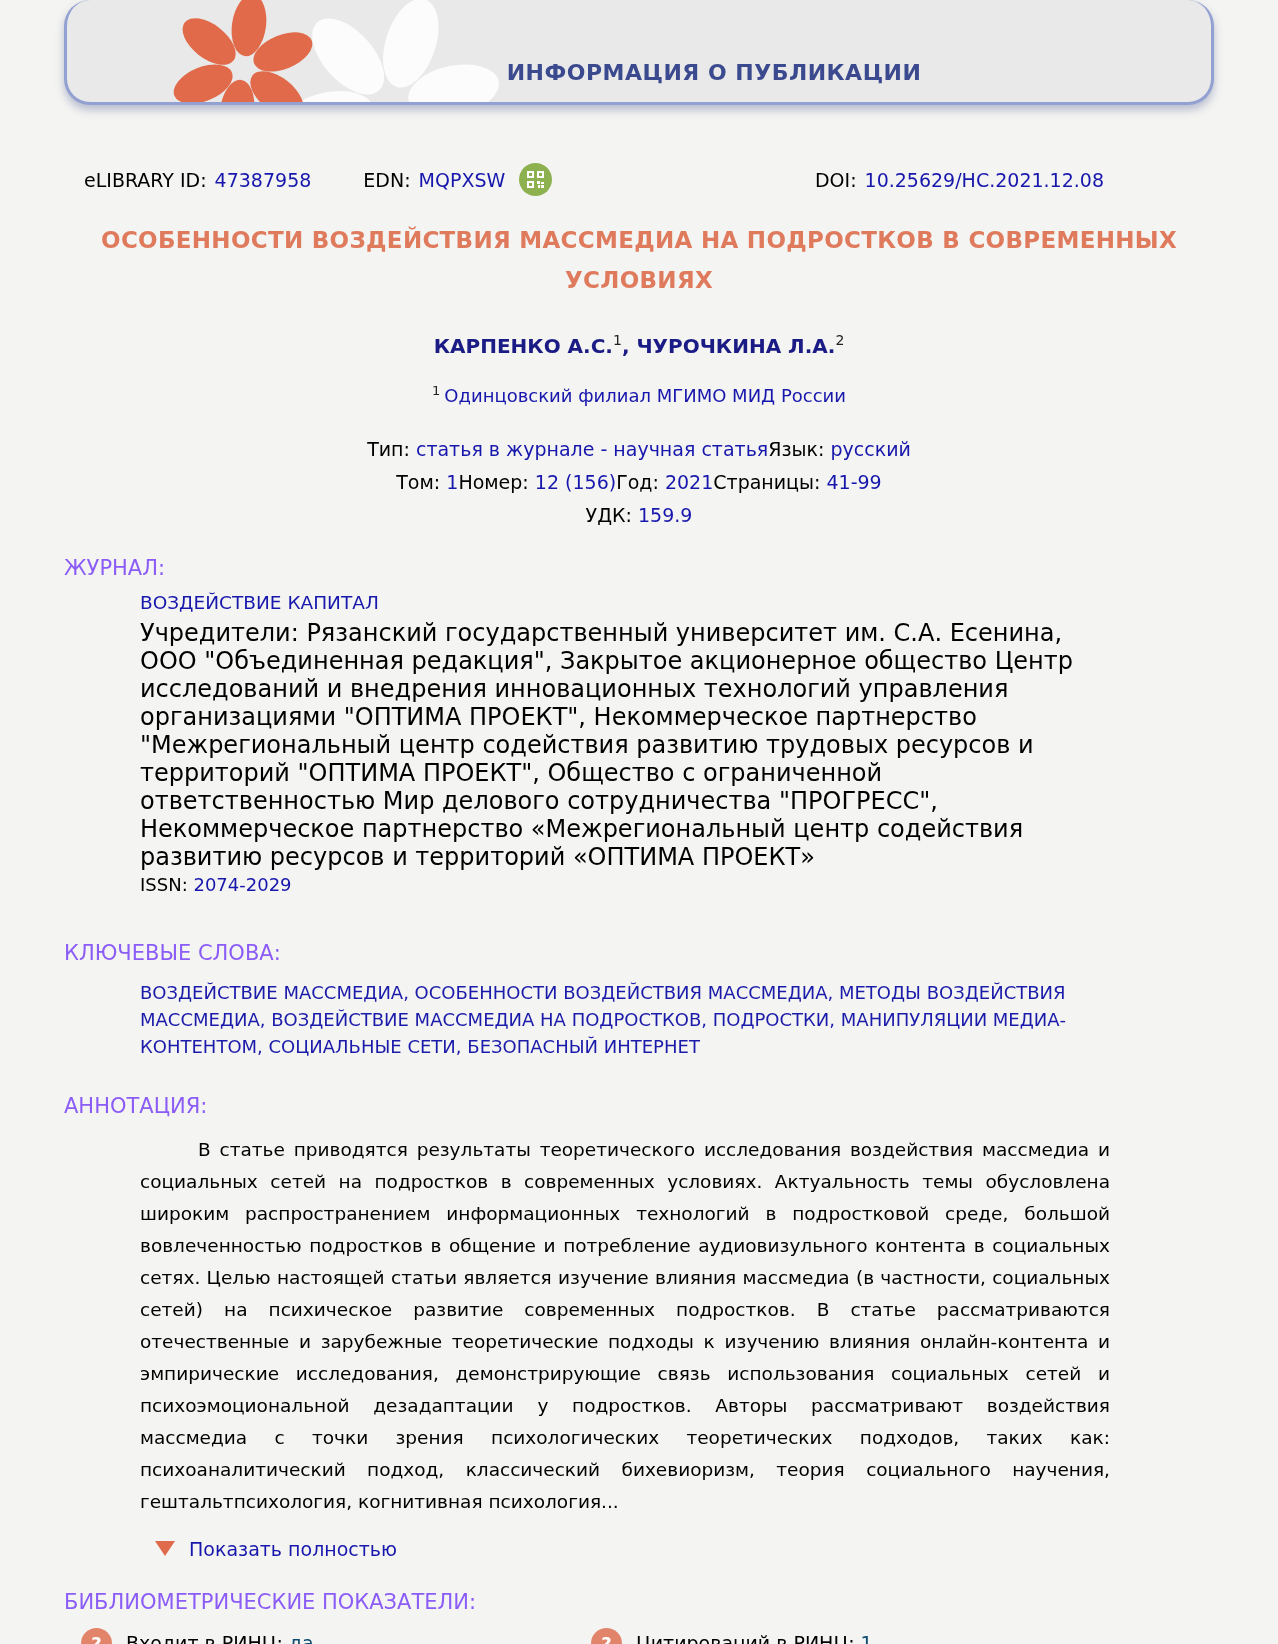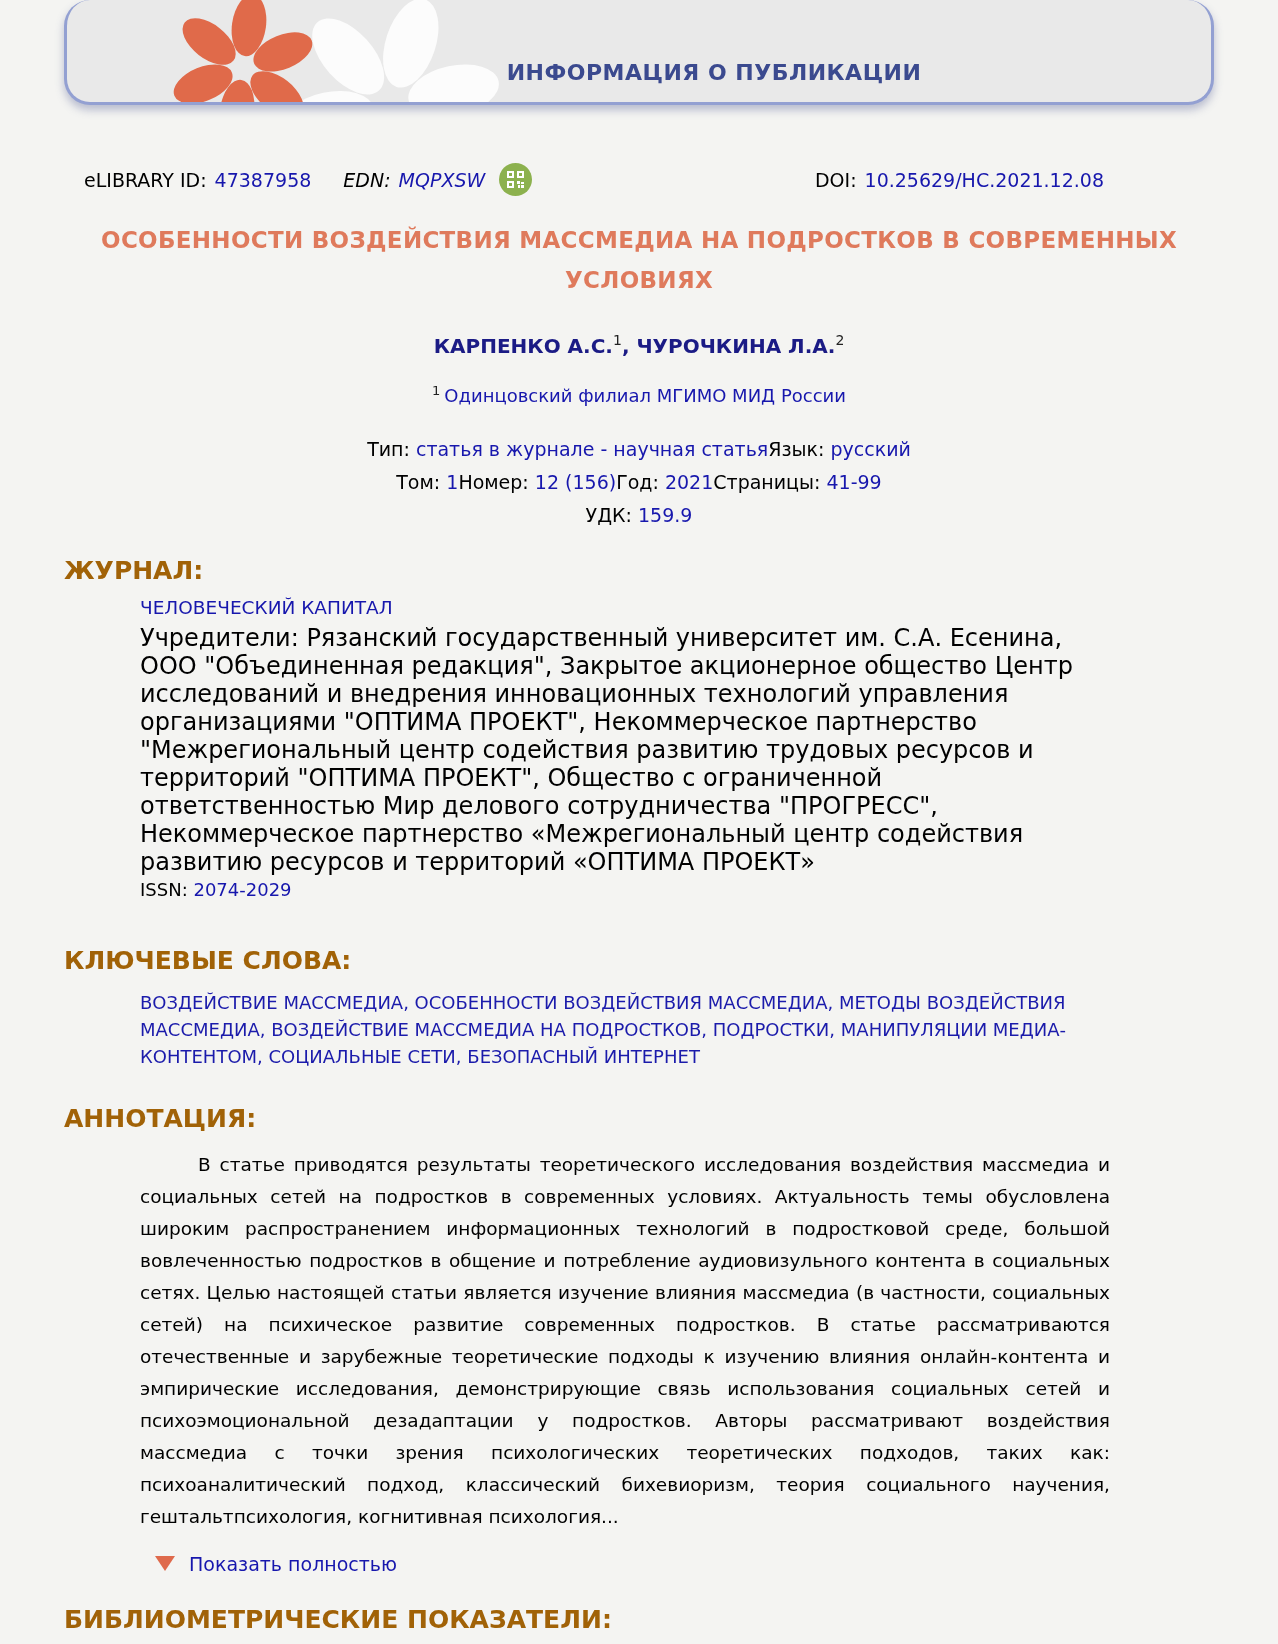--- a/index.html
+++ b/index.html
@@ -43,21 +43,21 @@
   .ids-row {
     margin: 58px 84px 0 84px;
     display: flex;
     justify-content: space-between;
     align-items: center;
     font-size: 19px;
     padding-right: 90px;
   }
   .ids-left { display: flex; align-items: center; }
   .ids-group { display: flex; align-items: center; gap: 8px; }
-  .ids-group.edn { margin-left: 32px; font-style: italic; }
+  .ids-group.edn { margin-left: 52px; }
   .lbl { color: #000; }
   .val, a.val { color: #1717ad; text-decoration: none; }
   .qr-icon { width: 33px; height: 33px; margin-left: 6px; cursor: pointer; }
 
   
   .article-title {
     margin: 24px 100px 0 100px;
     text-align: center;
     font-size: 23px;
     font-weight: bold;
@@ -83,23 +83,22 @@
     justify-content: center;
     font-size: 19px;
     margin-top: 11px;
   }
   .meta-row.first { margin-top: 26px; }
   .meta-pair { white-space: nowrap; }
 
   
   .section-label {
     margin: 0 64px;
-    font-size: 25px;
-    color: #a16207;
-    font-weight: bold;
+    font-size: 21px;
+    color: #8b5cf6;
   }
   .sec-journal { margin-top: 30px; }
   .sec-keywords { margin-top: 42px; }
   .sec-annotation { margin-top: 34px; }
   .sec-bib { margin-top: 30px; }
 
   .indent-block { margin: 12px 64px 0 140px; max-width: 975px; }
   .journal-name { font-size: 18.5px; color: #1717ad; text-decoration: none; display: inline-block; margin-bottom: 6px; }
   .founders { font-size: 24px; line-height: 28px; color: #000; }
   .issn-line { font-size: 18px; line-height: 28px; }
@@ -218,21 +217,21 @@
     <span class="meta-pair"><span class="lbl">Номер:</span> <span class="val">12 (156)</span></span>
     <span class="meta-pair"><span class="lbl">Год:</span> <span class="val">2021</span></span>
     <span class="meta-pair"><span class="lbl">Страницы:</span> <span class="val">41-99</span></span>
   </div>
   <div class="meta-row">
     <span class="meta-pair"><span class="lbl">УДК:</span> <span class="val">159.9</span></span>
   </div>
 
   <div class="section-label sec-journal">ЖУРНАЛ:</div>
   <div class="indent-block">
-    <a href="#" class="journal-name">ЧЕЛОВЕЧЕСКИЙ КАПИТАЛ</a>
+    <a href="#" class="journal-name">ВОЗДЕЙСТВИЕ КАПИТАЛ</a>
     <div class="founders">Учредители: Рязанский государственный университет им. С.А. Есенина, ООО "Объединенная редакция", Закрытое акционерное общество Центр исследований и внедрения инновационных технологий управления организациями "ОПТИМА ПРОЕКТ", Некоммерческое партнерство "Межрегиональный центр содействия развитию трудовых ресурсов и территорий "ОПТИМА ПРОЕКТ", Общество с ограниченной ответственностью Мир делового сотрудничества "ПРОГРЕСС", Некоммерческое партнерство «Межрегиональный центр содействия развитию ресурсов и территорий «ОПТИМА ПРОЕКТ»</div>
     <div class="issn-line">
       <span class="lbl">ISSN:</span>
       <a href="#">2074-2029</a>
     </div>
   </div>
 
   <div class="section-label sec-keywords">КЛЮЧЕВЫЕ СЛОВА:</div>
   <div class="keywords-block"><a href="#">ВОЗДЕЙСТВИЕ МАССМЕДИА</a><span class="kw-sep">, </span><a href="#">ОСОБЕННОСТИ ВОЗДЕЙСТВИЯ МАССМЕДИА</a><span class="kw-sep">, </span><a href="#">МЕТОДЫ ВОЗДЕЙСТВИЯ МАССМЕДИА</a><span class="kw-sep">, </span><a href="#">ВОЗДЕЙСТВИЕ МАССМЕДИА НА ПОДРОСТКОВ</a><span class="kw-sep">, </span><a href="#">ПОДРОСТКИ</a><span class="kw-sep">, </span><a href="#">МАНИПУЛЯЦИИ МЕДИА-КОНТЕНТОМ</a><span class="kw-sep">, </span><a href="#">СОЦИАЛЬНЫЕ СЕТИ</a><span class="kw-sep">, </span><a href="#">БЕЗОПАСНЫЙ ИНТЕРНЕТ</a></div>
 

